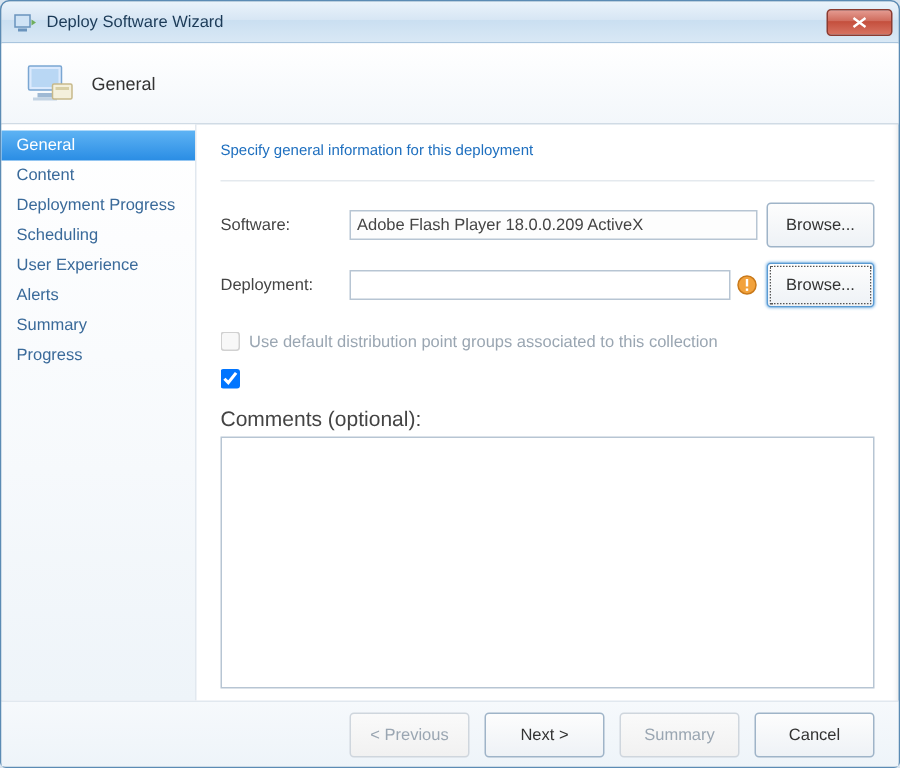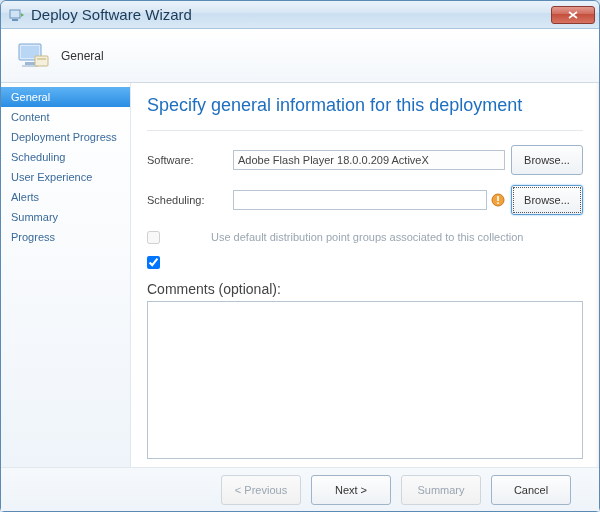--- a/index.html
+++ b/index.html
@@ -1,45 +1,45 @@
 <!DOCTYPE html>
 <html><head>
 <meta charset="utf-8">
 <style>
   * { box-sizing: border-box; font-family: "Segoe UI", Tahoma, sans-serif; }
   body { margin: 0; width: 600px; height: 512px; background: #d8e4ef; overflow: hidden; }
   .window { width: 600px; height: 512px; border: 1px solid #5b8bb4; border-radius: 6px 6px 4px 4px; background: #fff; display: flex; flex-direction: column; box-shadow: 0 0 4px rgba(0,0,0,.15) inset; }
   .titlebar { height: 28px; background: linear-gradient(#eaf3fb,#d7e6f4 45%,#cadff1 46%,#d9e8f5); border-bottom: 1px solid #a9c5de; display: flex; align-items: center; padding: 0 4px 0 8px; border-radius: 6px 6px 0 0; }
   .titlebar .icon { width: 16px; height: 16px; margin-right: 6px; }
-  .titlebar .title { font-size: 15px; color: #1b3a57; flex: 1; }
+  .titlebar .title { font-size: 11px; color: #1b3a57; flex: 1; }
   .titlebar .close { width: 44px; height: 18px; background: linear-gradient(#e49a90,#cf6a5b 45%,#c44f3d 46%,#d77362); border: 1px solid #8b3b30; border-radius: 3px; display:flex; align-items:center; justify-content:center; color:#fff; font-size:11px; font-weight:bold; }
   .header { height: 54px; background: linear-gradient(#ffffff,#f3f7fb); border-bottom: 1px solid #d0dbe5; display:flex; align-items:center; padding: 0 14px; }
   .header .bigicon { width: 36px; height: 36px; margin-right: 10px; }
   .header .text { font-size: 12px; color: #333; }
   .body { flex: 1; display: flex; min-height: 0; }
   .sidebar { width: 130px; background: linear-gradient(#ffffff,#f6f9fc 60%, #eef4f9); border-right: 1px solid #e1e8ef; padding-top: 4px; }
   .sidebar .item { font-size: 11px; color: #3a6a9a; padding: 4px 10px; cursor: default; }
   .sidebar .item.selected { background: linear-gradient(#5eb3f4,#2a8de4); color: #fff; }
   .main { flex:1; padding: 10px 16px 8px 16px; display:flex; flex-direction:column; min-height:0; }
-  .main h2 { font-size: 18px; font-weight: normal; color: #1e6fbf; margin: 2px 0 14px 0; }
+  .main h2 { font-size: 10px; font-weight: normal; color: #1e6fbf; margin: 2px 0 14px 0; }
   .hr { border-top: 1px solid #e4e9ee; margin: 0 0 14px 0; }
   .row { display:flex; align-items:center; margin-bottom: 10px; }
   .row .label { width: 86px; font-size: 11px; color: #444; }
   .row input[type=text] { flex:1; height: 20px; font-size: 11px; padding: 3px 4px; border: 1px solid #b7c5d3; background: #fff; }
   .row input[readonly] { background: #fdfdfd; color: #444; }
   .warn { width: 14px; height:14px; margin-left:4px; display:flex; align-items:center; justify-content:center; }
   .btn { height: 30px; min-width: 72px; font-size: 11px; background: linear-gradient(#fdfdfd,#eef2f6); border: 1px solid #9fb4c8; border-radius: 3px; margin-left: 6px; padding: 0 10px; cursor: default; color:#333; }
   .btn.focused { outline: 1px dotted #555; outline-offset:-3px; border-color:#5a9bd4; box-shadow: 0 0 2px #7fb6e6; }
   .btn:disabled { color:#9aa6b2; background: linear-gradient(#fafafa,#f1f1f1); border-color:#cfd6dd; }
-  .chk { display:flex; font-size: 11px; margin: 6px 0 6px 0; gap: 45px; }
+  .chk { display:flex; align-items:center; font-size: 11px; margin: 6px 0 6px 0; }
   .chk input { margin: 0 6px 0 0; width:13px; height:13px; }
   .chk.disabled { color:#9aa6b2; }
   .comments-label { font-size: 14px; color:#444; margin: 6px 0 4px 0; }
   textarea { flex:1; width:100%; resize:none; border:1px solid #b7c5d3; background:#fff; font-size:11px; padding:4px; min-height:150px; }
-  .footer { height: 44px; border-top: 1px solid #e1e8ef; background: linear-gradient(#f6f9fc,#eef4f9); display:flex; align-items:center; justify-content:flex-end; padding: 0 28px; gap: 4px; }
+  .footer { height: 44px; border-top: 1px solid #e1e8ef; background: linear-gradient(#f6f9fc,#eef4f9); display:flex; align-items:center; justify-content:flex-end; padding: 0 16px; gap: 4px; }
   .footer .btn { min-width: 80px; }
 </style>
 </head>
 <body>
 
 <div class="window">
 
   <div class="titlebar">
     <span class="icon">
       <svg viewBox="0 0 16 16" width="16" height="16">
@@ -86,21 +86,21 @@
       <h2>Specify general information for this deployment</h2>
       <div class="hr"></div>
 
       <div class="row">
         <div class="label">Software:</div>
         <input type="text" readonly="" value="Adobe Flash Player 18.0.0.209 ActiveX" style="">
         <button class="btn">Browse...</button>
       </div>
 
       <div class="row">
-        <div class="label">Scheduling:</div>
+        <div class="label">Deployment:</div>
         <input type="text" value="" style="">
         <span class="warn">
           <svg viewBox="0 0 14 14" width="14" height="14">
               <circle cx="7" cy="7" r="6" fill="#f2a23c" stroke="#c9791a"></circle>
               <rect x="6.2" y="3" width="1.6" height="5" fill="#fff"></rect>
               <rect x="6.2" y="9.3" width="1.6" height="1.6" fill="#fff"></rect>
             </svg>
         </span>
         <button class="btn focused">Browse...</button>
       </div>

